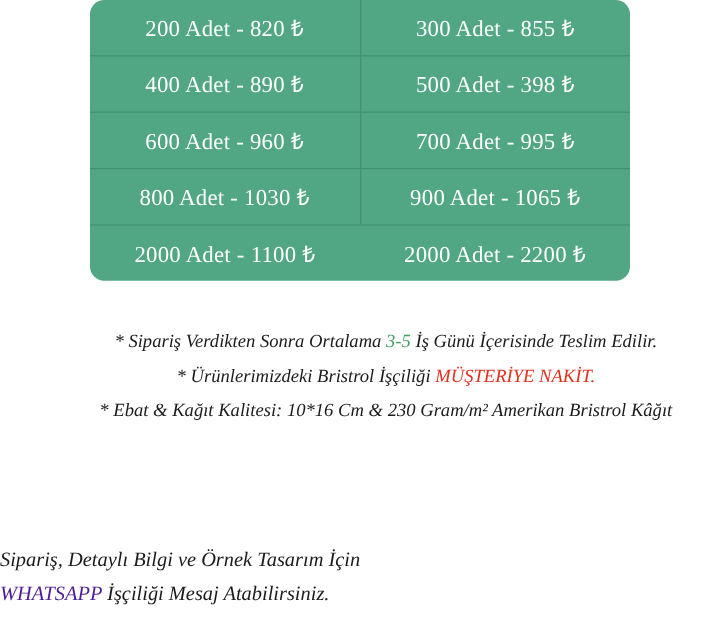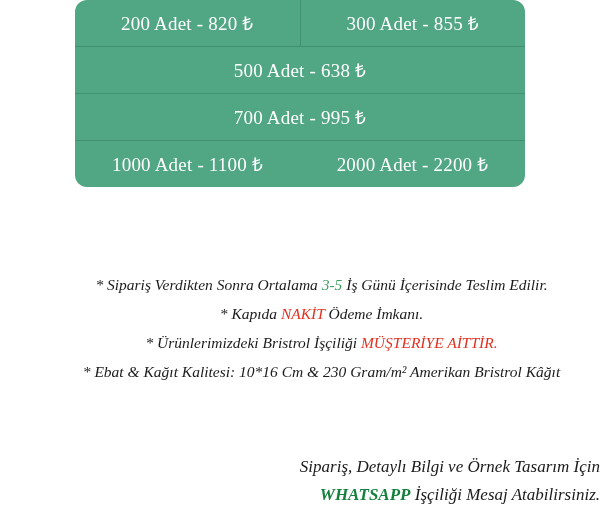--- a/index.html
+++ b/index.html
@@ -82,76 +82,78 @@
   .hl-red {
     color: #e03020;
   }
 
   
   .footer {
     position: absolute;
     left: 0;
     top: 453px;
     width: 600px;
-    text-align: right;
+    text-align: left;
   }
   .footer-line {
     font-size: 17px;
     font-style: italic;
     line-height: 28px;
     margin: 0;
     color: #1b1b1b;
     white-space: nowrap;
   }
   .footer-brand {
-    color: #15803d;
-    font-weight: bold;
-    margin-left: 20px;
+    color: #4c1d95;
+    font-weight: normal;
   }
 </style>
 </head>
 <body>
 
 <div class="page">
 
   <div class="price-card">
 
     <div class="price-row">
       <div class="price-cell left">200 Adet - 820 ₺</div>
       <div class="price-cell right">300 Adet - 855 ₺</div>
     </div>
 
     <div class="price-row">
-      <div class="price-cell right">500 Adet - 638 ₺</div>
+      <div class="price-cell left">400 Adet - 890 ₺</div>
+      <div class="price-cell right">500 Adet - 398 ₺</div>
     </div>
 
     <div class="price-row">
+      <div class="price-cell left">600 Adet - 960 ₺</div>
       <div class="price-cell right">700 Adet - 995 ₺</div>
     </div>
 
+    <div class="price-row">
+      <div class="price-cell left">800 Adet - 1030 ₺</div>
+      <div class="price-cell right">900 Adet - 1065 ₺</div>
+    </div>
 
     <div class="price-row">
-      <div class="price-cell left">1000 Adet - 1100 ₺</div>
+      <div class="price-cell left">2000 Adet - 1100 ₺</div>
       <div class="price-cell right">2000 Adet - 2200 ₺</div>
     </div>
 
   </div>
 
   <div class="notes">
 
     <p class="note">
       <span>* Sipariş Verdikten Sonra Ortalama </span><span class="hl-green">3-5</span><span> İş Günü İçerisinde Teslim Edilir.</span>
     </p>
 
-    <p class="note">
-      <span>* Kapıda </span><span class="hl-red">NAKİT</span><span> Ödeme İmkanı.</span>
-    </p>
 
     <p class="note">
-      <span>* Ürünlerimizdeki Bristrol İşçiliği </span><span class="hl-red">MÜŞTERİYE AİTTİR.</span><span></span>
+      <span>* Ürünlerimizdeki Bristrol İşçiliği </span><span class="hl-red">MÜŞTERİYE NAKİT.</span><span></span>
     </p>
 
 
     <p class="note">
       <span>* Ebat &amp; Kağıt Kalitesi: 10*16 Cm &amp; 230 Gram/m² Amerikan Bristrol Kâğıt</span>
     </p>
 
   </div>
 
   <div class="footer">

